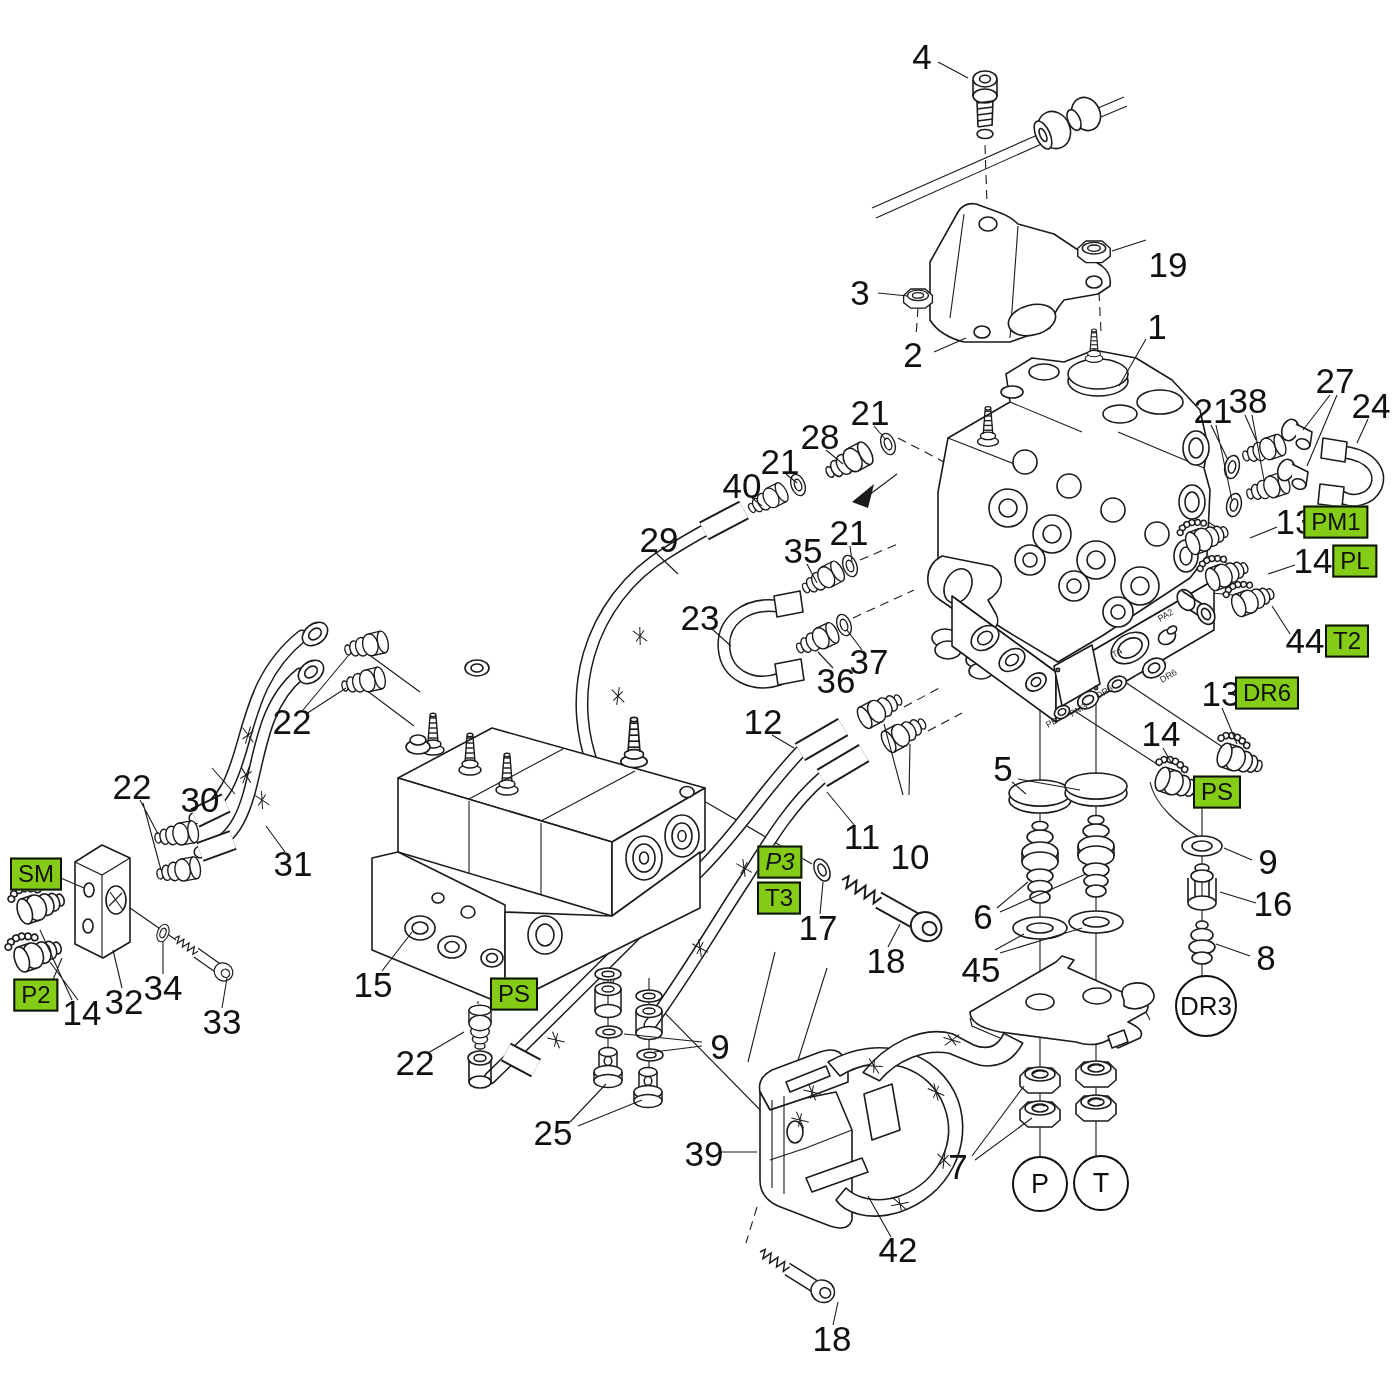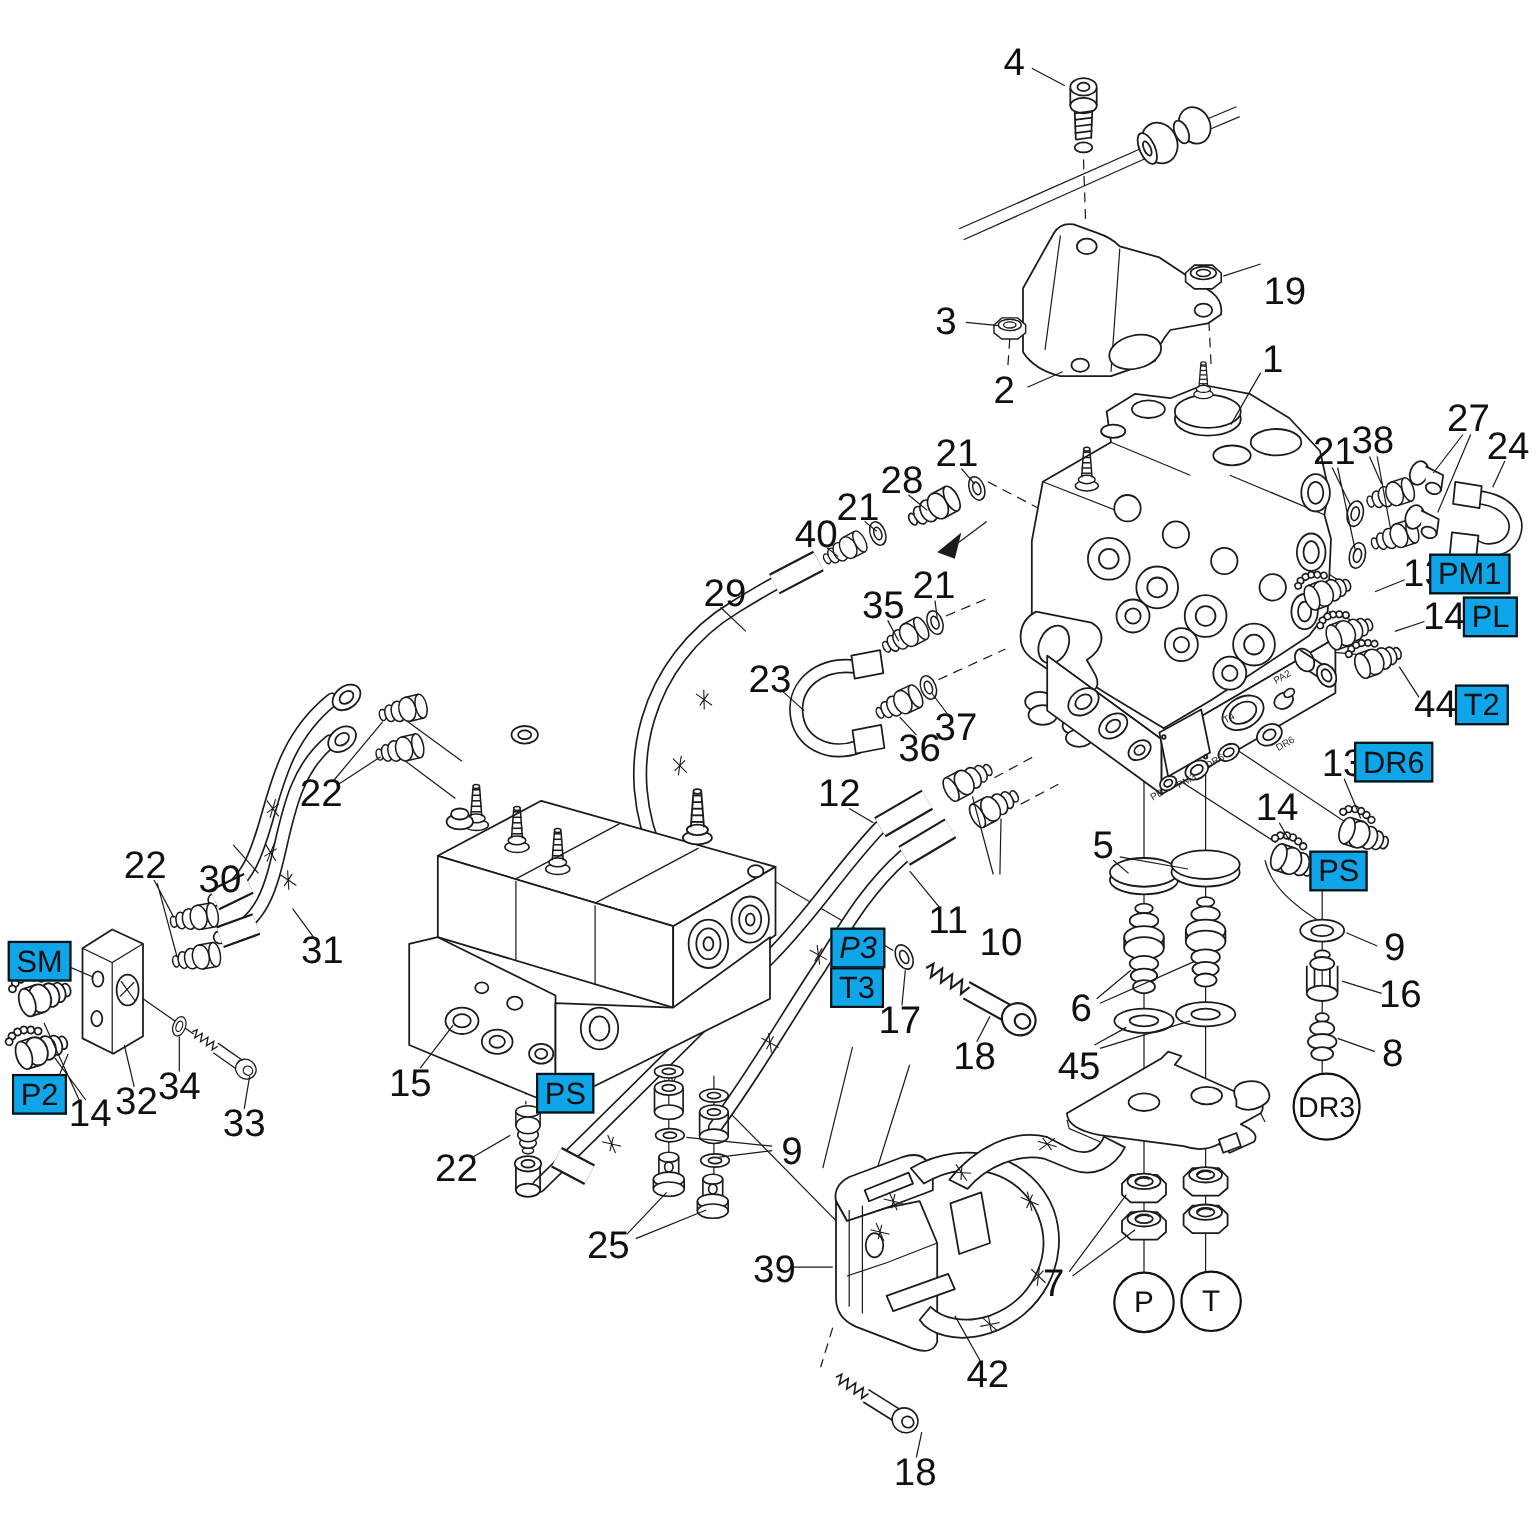--- a/index.html
+++ b/index.html
@@ -11,21 +11,21 @@
   .p {stroke:#1b1b1b;stroke-width:1.6;fill:#ffffff;stroke-linejoin:round;}
   .thin{stroke:#1b1b1b;stroke-width:1.1;fill:none;}
   .dash{stroke:#1b1b1b;stroke-width:1.1;fill:none;stroke-dasharray:9 6;}
   .hoseO{stroke:#1b1b1b;stroke-width:13;fill:none;stroke-linecap:round;}
   .hoseI{stroke:#ffffff;stroke-width:10;fill:none;stroke-linecap:round;}
   .ferrO{stroke:#1b1b1b;stroke-width:21;fill:none;stroke-linecap:butt;}
   .ferrI{stroke:#ffffff;stroke-width:17;fill:none;stroke-linecap:butt;}
   .port-label{font-size:9px;fill:#2a2a2a;font-family:"Liberation Sans",sans-serif;}
   .callout{position:absolute;transform:translate(-50%,-50%);color:#101010;white-space:nowrap;z-index:5;}
   .plain{font-size:35px;font-weight:400;}
-  .boxed{font-size:28px;font-weight:400;border:2.3px solid #101010;background:#0ea5e9;padding:1px 6px;line-height:1.12;}
+  .boxed{font-size:24px;font-weight:400;border:2.3px solid #101010;background:#84cc16;padding:1px 6px;line-height:1.12;}
   .circled{border:2.3px solid #101010;border-radius:50%;background:#fff;display:flex;
            align-items:center;justify-content:center;font-weight:400;}
 </style>
 </head>
 <body>
 
 <div class="stage">
 <svg id="diagram-svg" width="1400" height="1400" viewBox="0 0 1400 1400">
 
   <defs>

